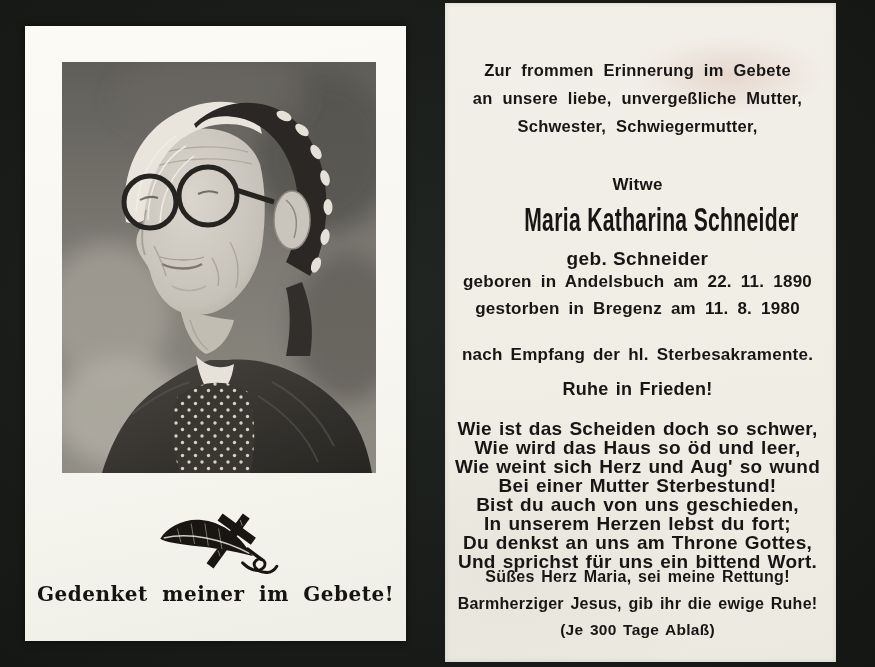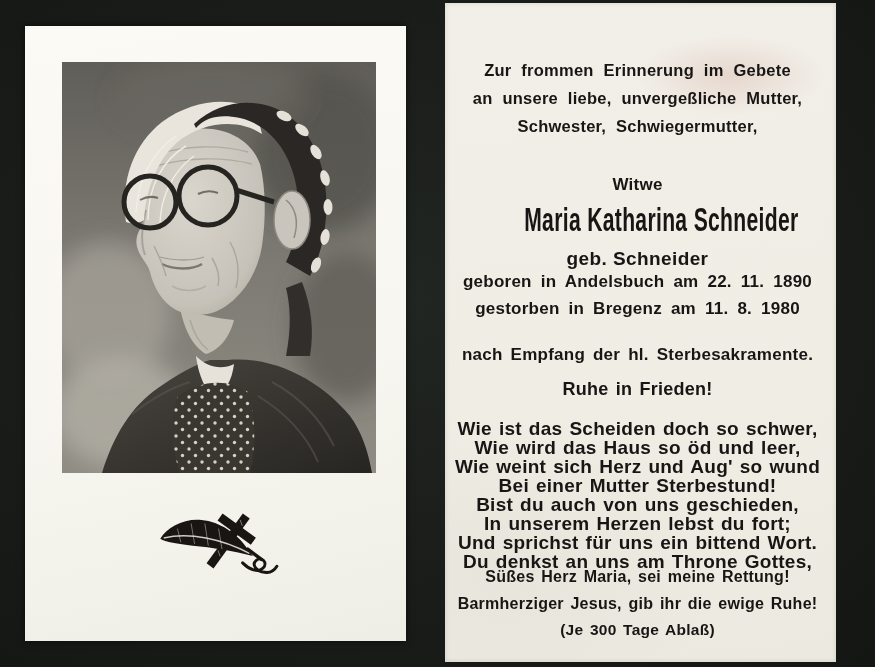--- a/index.html
+++ b/index.html
@@ -170,20 +170,21 @@
           <line x1="30" y1="24" x2="34" y2="40"></line>
             <line x1="46" y1="18" x2="50" y2="42"></line>
           <line x1="62" y1="18" x2="66" y2="44"></line>
             <line x1="78" y1="24" x2="82" y2="48"></line>
         </g>
         <path d="M112,48 L128,60" stroke="#181512" stroke-width="4" stroke-linecap="round"></path>
         <path d="M106,64 C114,72 124,76 130,70 C136,64 128,56 122,61 C116,66 122,74 132,75 C138,76 143,73 146,68" fill="none" stroke="#181512" stroke-width="3.4" stroke-linecap="round"></path>
       </svg>
     </div>
 
+    <div class="caption">Gedenket meiner im Gebete!</div>
   </div>
 
   <div class="paper">
 
     <div class="t intro">
       <div>Zur frommen Erinnerung im Gebete</div>
       <div>an unsere liebe, unvergeßliche Mutter,</div>
       <div>Schwester, Schwiegermutter,</div>
     </div>
 
@@ -204,22 +205,22 @@
 
     <div class="t rip">Ruhe in Frieden!</div>
 
     <div class="t poem">
       <div>Wie ist das Scheiden doch so schwer,</div>
       <div>Wie wird das Haus so öd und leer,</div>
       <div>Wie weint sich Herz und Aug' so wund</div>
       <div>Bei einer Mutter Sterbestund!</div>
       <div>Bist du auch von uns geschieden,</div>
       <div>In unserem Herzen lebst du fort;</div>
+      <div>Du denkst an uns am Throne Gottes,</div>
       <div>Und sprichst für uns ein bittend Wort.</div>
-      <div>Du denkst an uns am Throne Gottes,</div>
     </div>
 
     <div class="t prayer1">Süßes Herz Maria, sei meine Rettung!</div>
     <div class="t prayer2">Barmherziger Jesus, gib ihr die ewige Ruhe!</div>
     <div class="t indulgence">(Je 300 Tage Ablaß)</div>
   </div>
 
 </div>
 
 </body></html>

